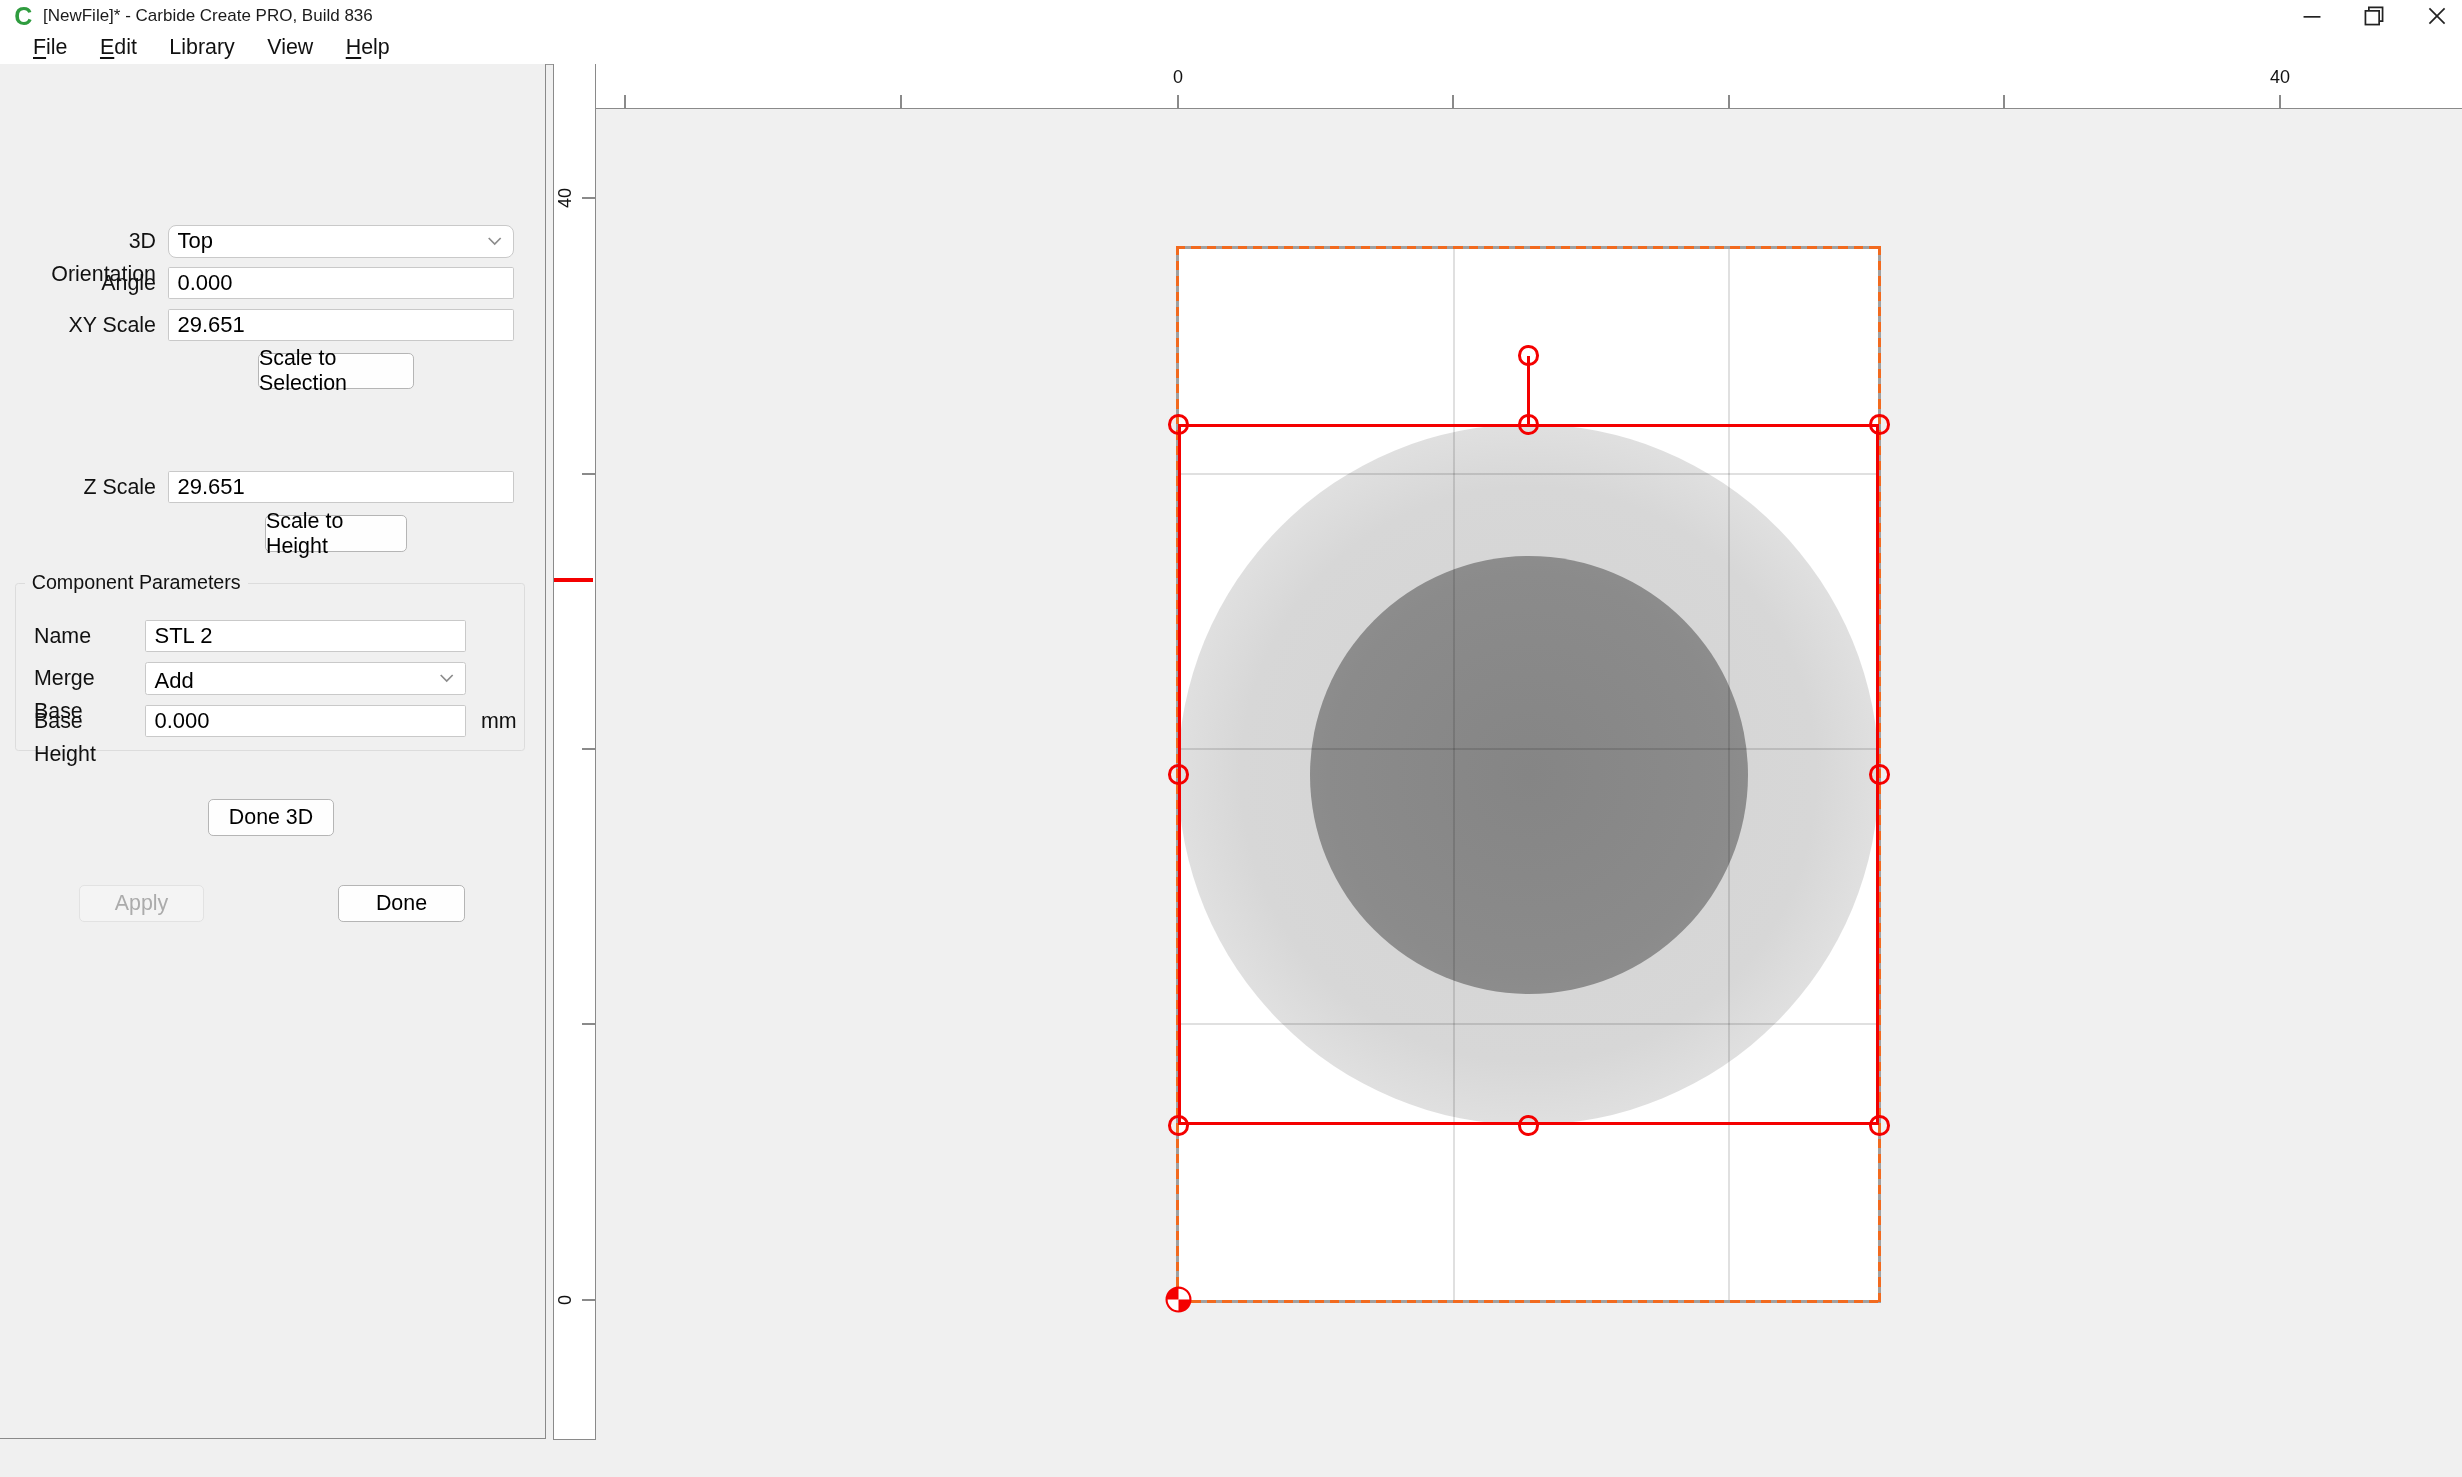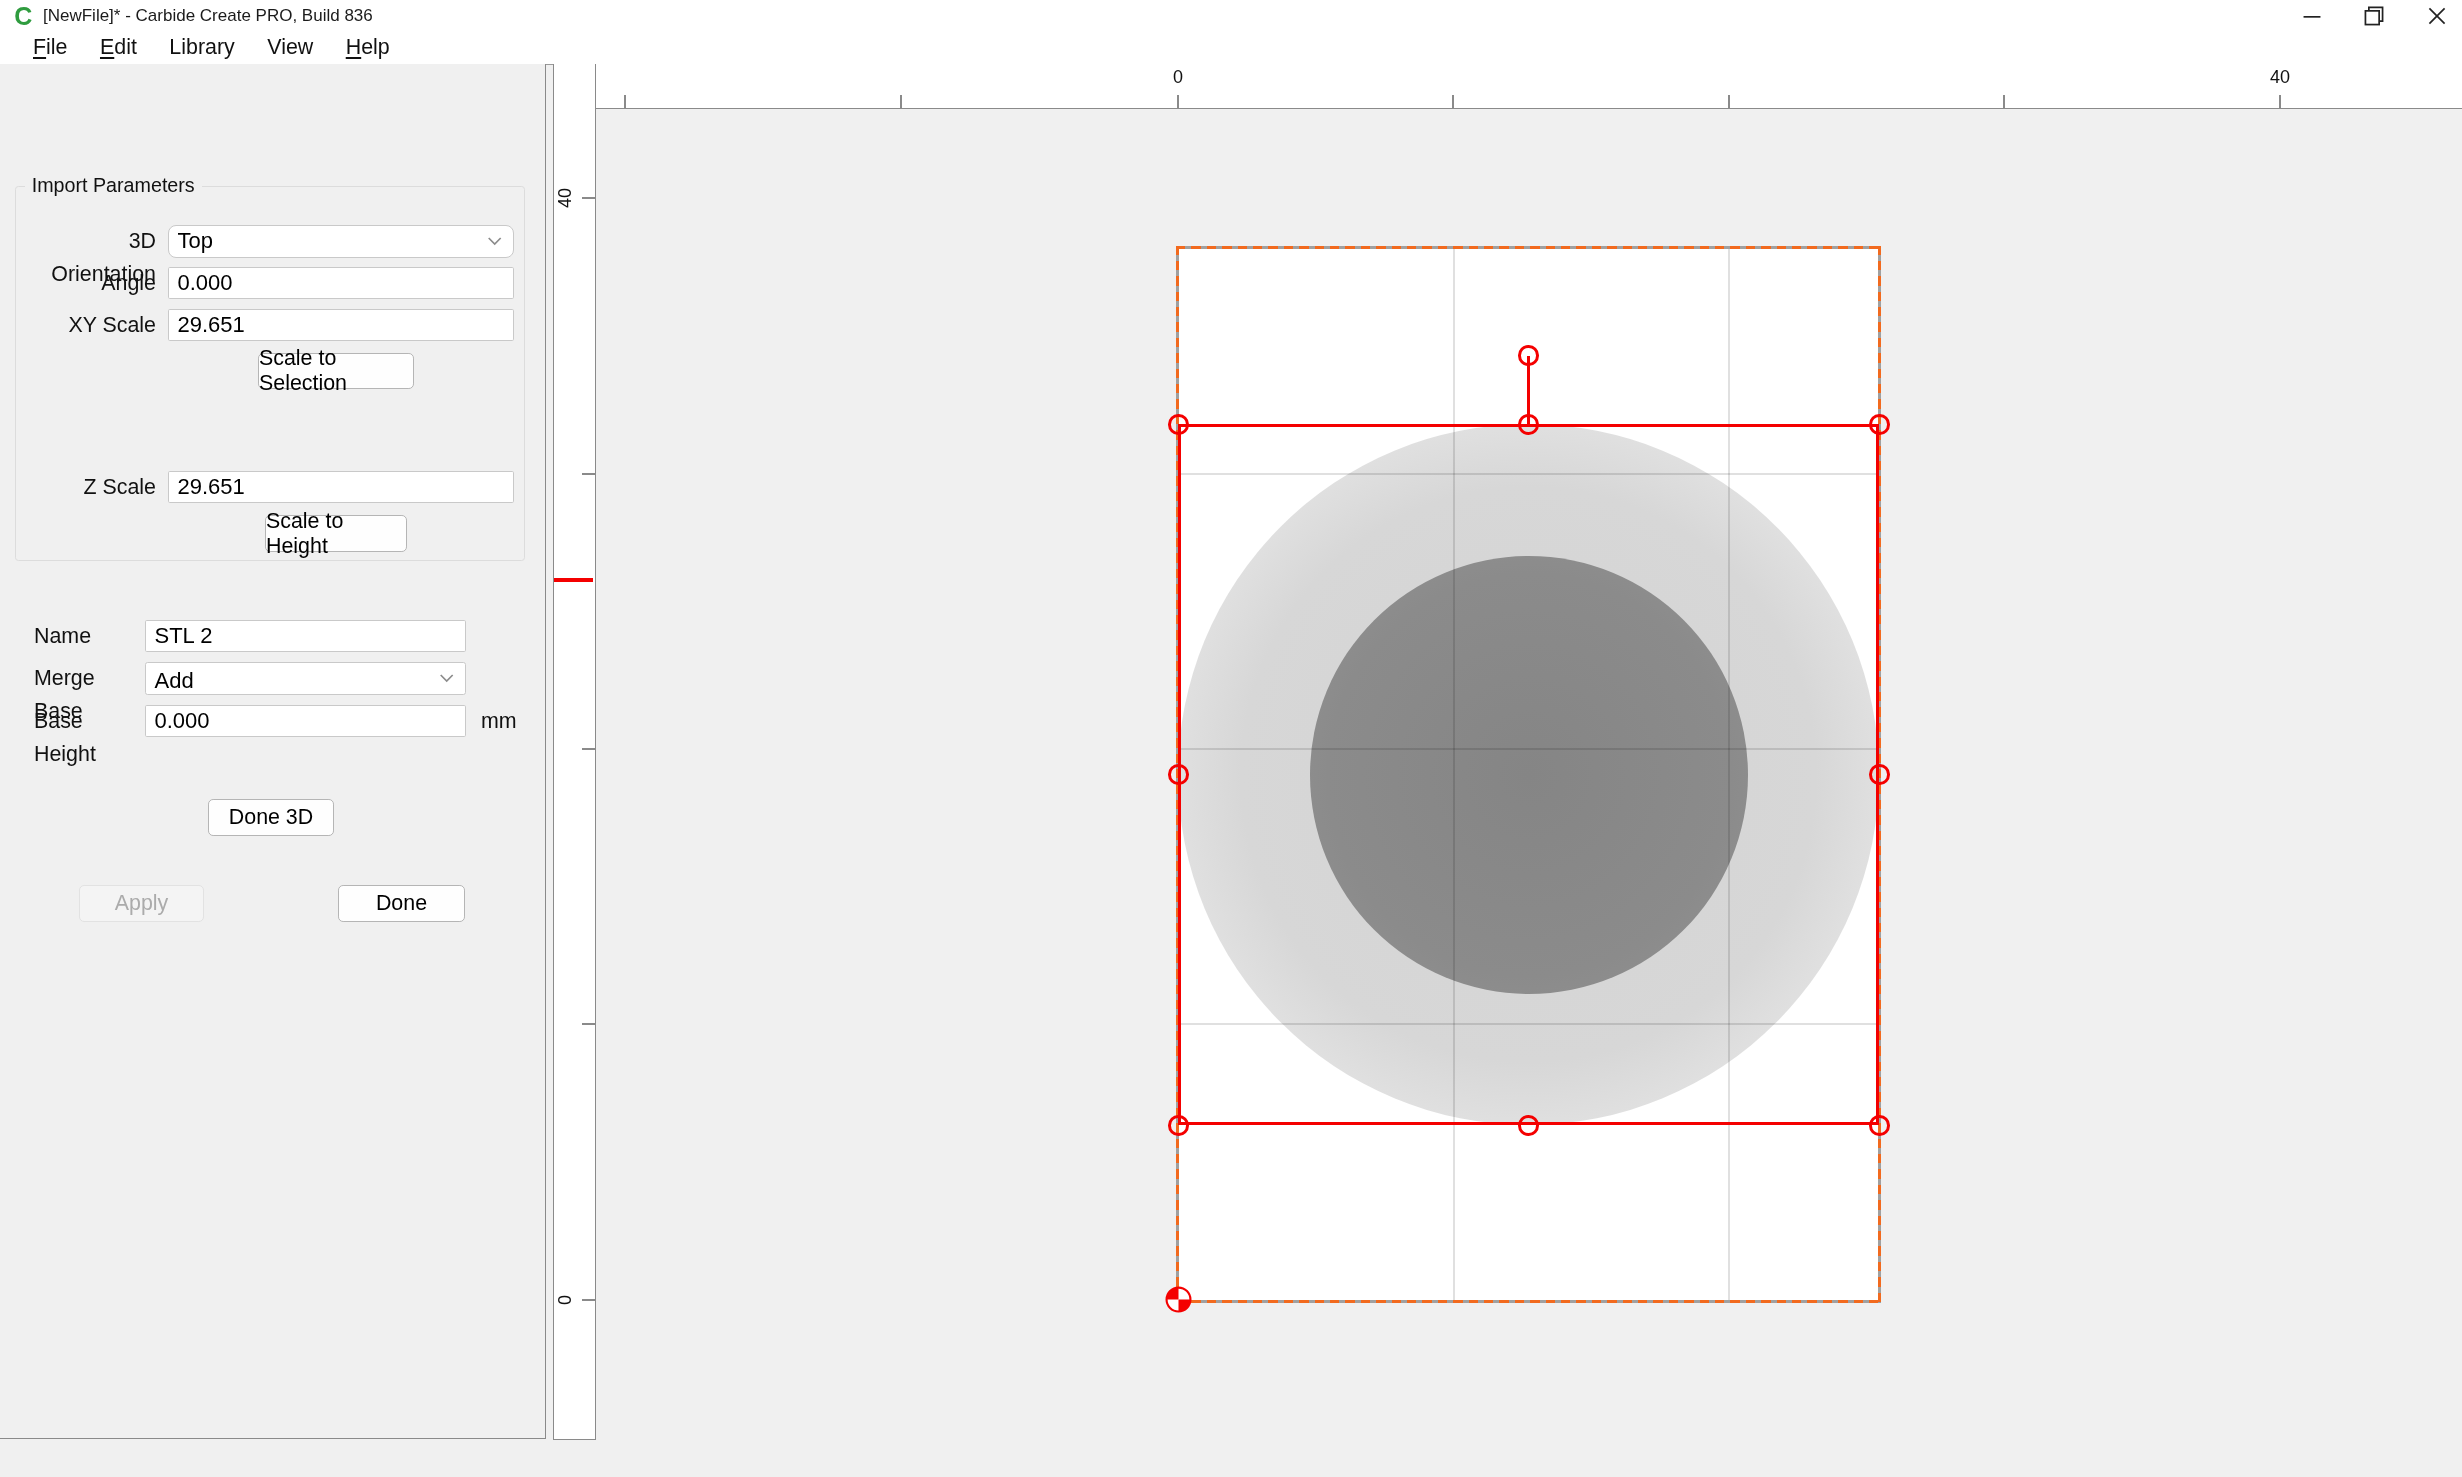--- a/index.html
+++ b/index.html
@@ -97,39 +97,39 @@
 <div class="menubar" id="menubar">
     <div class="menu-item"><span class="ul">F</span>ile</div>
     <div class="menu-item"><span class="ul">E</span>dit</div>
     <div class="menu-item">Library</div>
     <div class="menu-item">View</div>
     <div class="menu-item"><span class="ul">H</span>elp</div>
   </div>
 
 <div class="panel">
 
-  <div class="group g1">
-    <span class="group-legend">Import Parameters</span>
-  </div>
   <div class="flabel right" style="left:24px; top:161px; width:132px;">3D Orientation</div>
   <div class="selectbox" style="left:168px; top:161px; width:346px; height:32.5px;border-radius:8px;">
     <span>Top</span>
     <svg class="chev" width="15.4" height="9.4" viewBox="0 0 18 11">
       <polyline points="2,2 9,9 16,2" fill="none" stroke="#8c8c8c" stroke-width="2"></polyline>
     </svg>
   </div>
   <div class="flabel right" style="left:24px; top:203px; width:132px;">Angle</div>
   <input class="field" style="left: 168px; top: 203px; width: 346px; height: 32px;" value="0.000">
   <div class="flabel right" style="left:24px; top:245px; width:132px;">XY Scale</div>
   <input class="field" style="left: 168px; top: 245px; width: 346px; height: 32px;" value="29.651">
   <div class="btn" style="left:258px; top:289px; width:156px; height:36px;">Scale to Selection</div>
   <div class="flabel right" style="left:24px; top:407px; width:132px;">Z Scale</div>
   <input class="field" style="left: 168px; top: 407px; width: 346px; height: 32px;" value="29.651">
   <div class="btn" style="left:265px; top:451px; width:142px; height:37px;">Scale to Height</div>
 
+  <div class="group g2">
+    <span class="group-legend">Component Parameters</span>
+  </div>
   <div class="flabel" style="left:34px; top:556px; width:111px;">Name</div>
   <input class="field" style="left: 145px; top: 556px; width: 321px; height: 32px;" value="STL 2">
   <div class="flabel" style="left:34px; top:598px; width:111px;">Merge Base</div>
   <div class="selectbox" style="left:145px; top:598px; width:321px; height:32.5px;align-items:flex-end;">
     <span>Add</span>
     <svg class="chev" width="15.4" height="9.4" viewBox="0 0 18 11">
       <polyline points="2,2 9,9 16,2" fill="none" stroke="#8c8c8c" stroke-width="2"></polyline>
     </svg>
   </div>
   <div class="flabel" style="left:34px; top:641px; width:111px;">Base Height</div>

